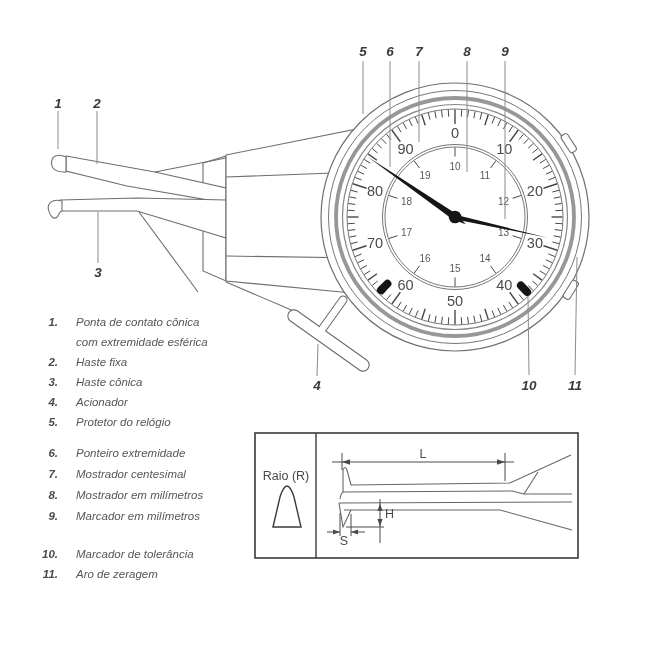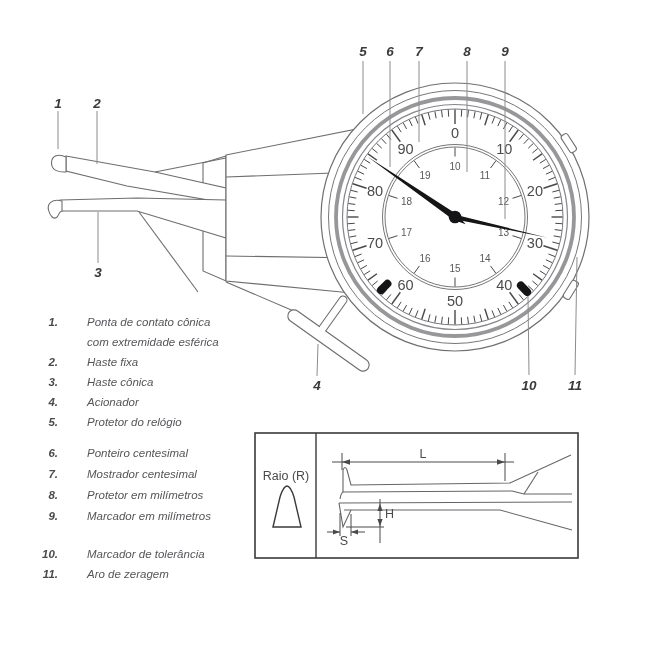--- a/index.html
+++ b/index.html
@@ -4,21 +4,21 @@
 <style>
   html,body{margin:0;padding:0;background:#ffffff;}
   #stage{position:relative;width:650px;height:650px;background:#ffffff;overflow:hidden;
          font-family:"Liberation Sans", sans-serif;}
   #scene{position:absolute;left:0;top:0;}
   .legend{position:absolute;left:30px;top:0;width:230px;}
   .legend-row{position:absolute;display:flex;align-items:baseline;
               font-family:"Liberation Sans", sans-serif;}
   .legend-num{display:inline-block;width:28px;text-align:right;
               font-style:italic;font-weight:bold;font-size:11.5px;color:#4a4a4c;}
-  .legend-text{margin-left:29px;font-style:italic;font-size:11.5px;color:#55565a;
+  .legend-text{margin-left:18px;font-style:italic;font-size:11.5px;color:#55565a;
                white-space:nowrap;}
   svg text{font-family:"Liberation Sans", sans-serif;}
   .callout-label{font-style:italic;font-weight:bold;font-size:13.5px;fill:#3a3a3c;}
   .dim-label{font-size:12.5px;fill:#4a4a4c;}
 </style>
 </head>
 <body>
 
 <div id="stage">
 
@@ -308,29 +308,29 @@
   <div class="legend-row" style="top:396px">
     <span class="legend-num">4.</span>
     <span class="legend-text">Acionador</span>
   </div>
   <div class="legend-row" style="top:416px">
     <span class="legend-num">5.</span>
     <span class="legend-text">Protetor do relógio</span>
   </div>
   <div class="legend-row" style="top:447px">
     <span class="legend-num">6.</span>
-    <span class="legend-text">Ponteiro centesimal</span>
+    <span class="legend-text">Ponteiro extremidade</span>
   </div>
   <div class="legend-row" style="top:468px">
     <span class="legend-num">7.</span>
     <span class="legend-text">Mostrador centesimal</span>
   </div>
   <div class="legend-row" style="top:489px">
     <span class="legend-num">8.</span>
-    <span class="legend-text">Protetor em milímetros</span>
+    <span class="legend-text">Mostrador em milímetros</span>
   </div>
   <div class="legend-row" style="top:510px">
     <span class="legend-num">9.</span>
     <span class="legend-text">Marcador em milímetros</span>
   </div>
   <div class="legend-row" style="top:548px">
     <span class="legend-num">10.</span>
     <span class="legend-text">Marcador de tolerância</span>
   </div>
   <div class="legend-row" style="top:568px">

